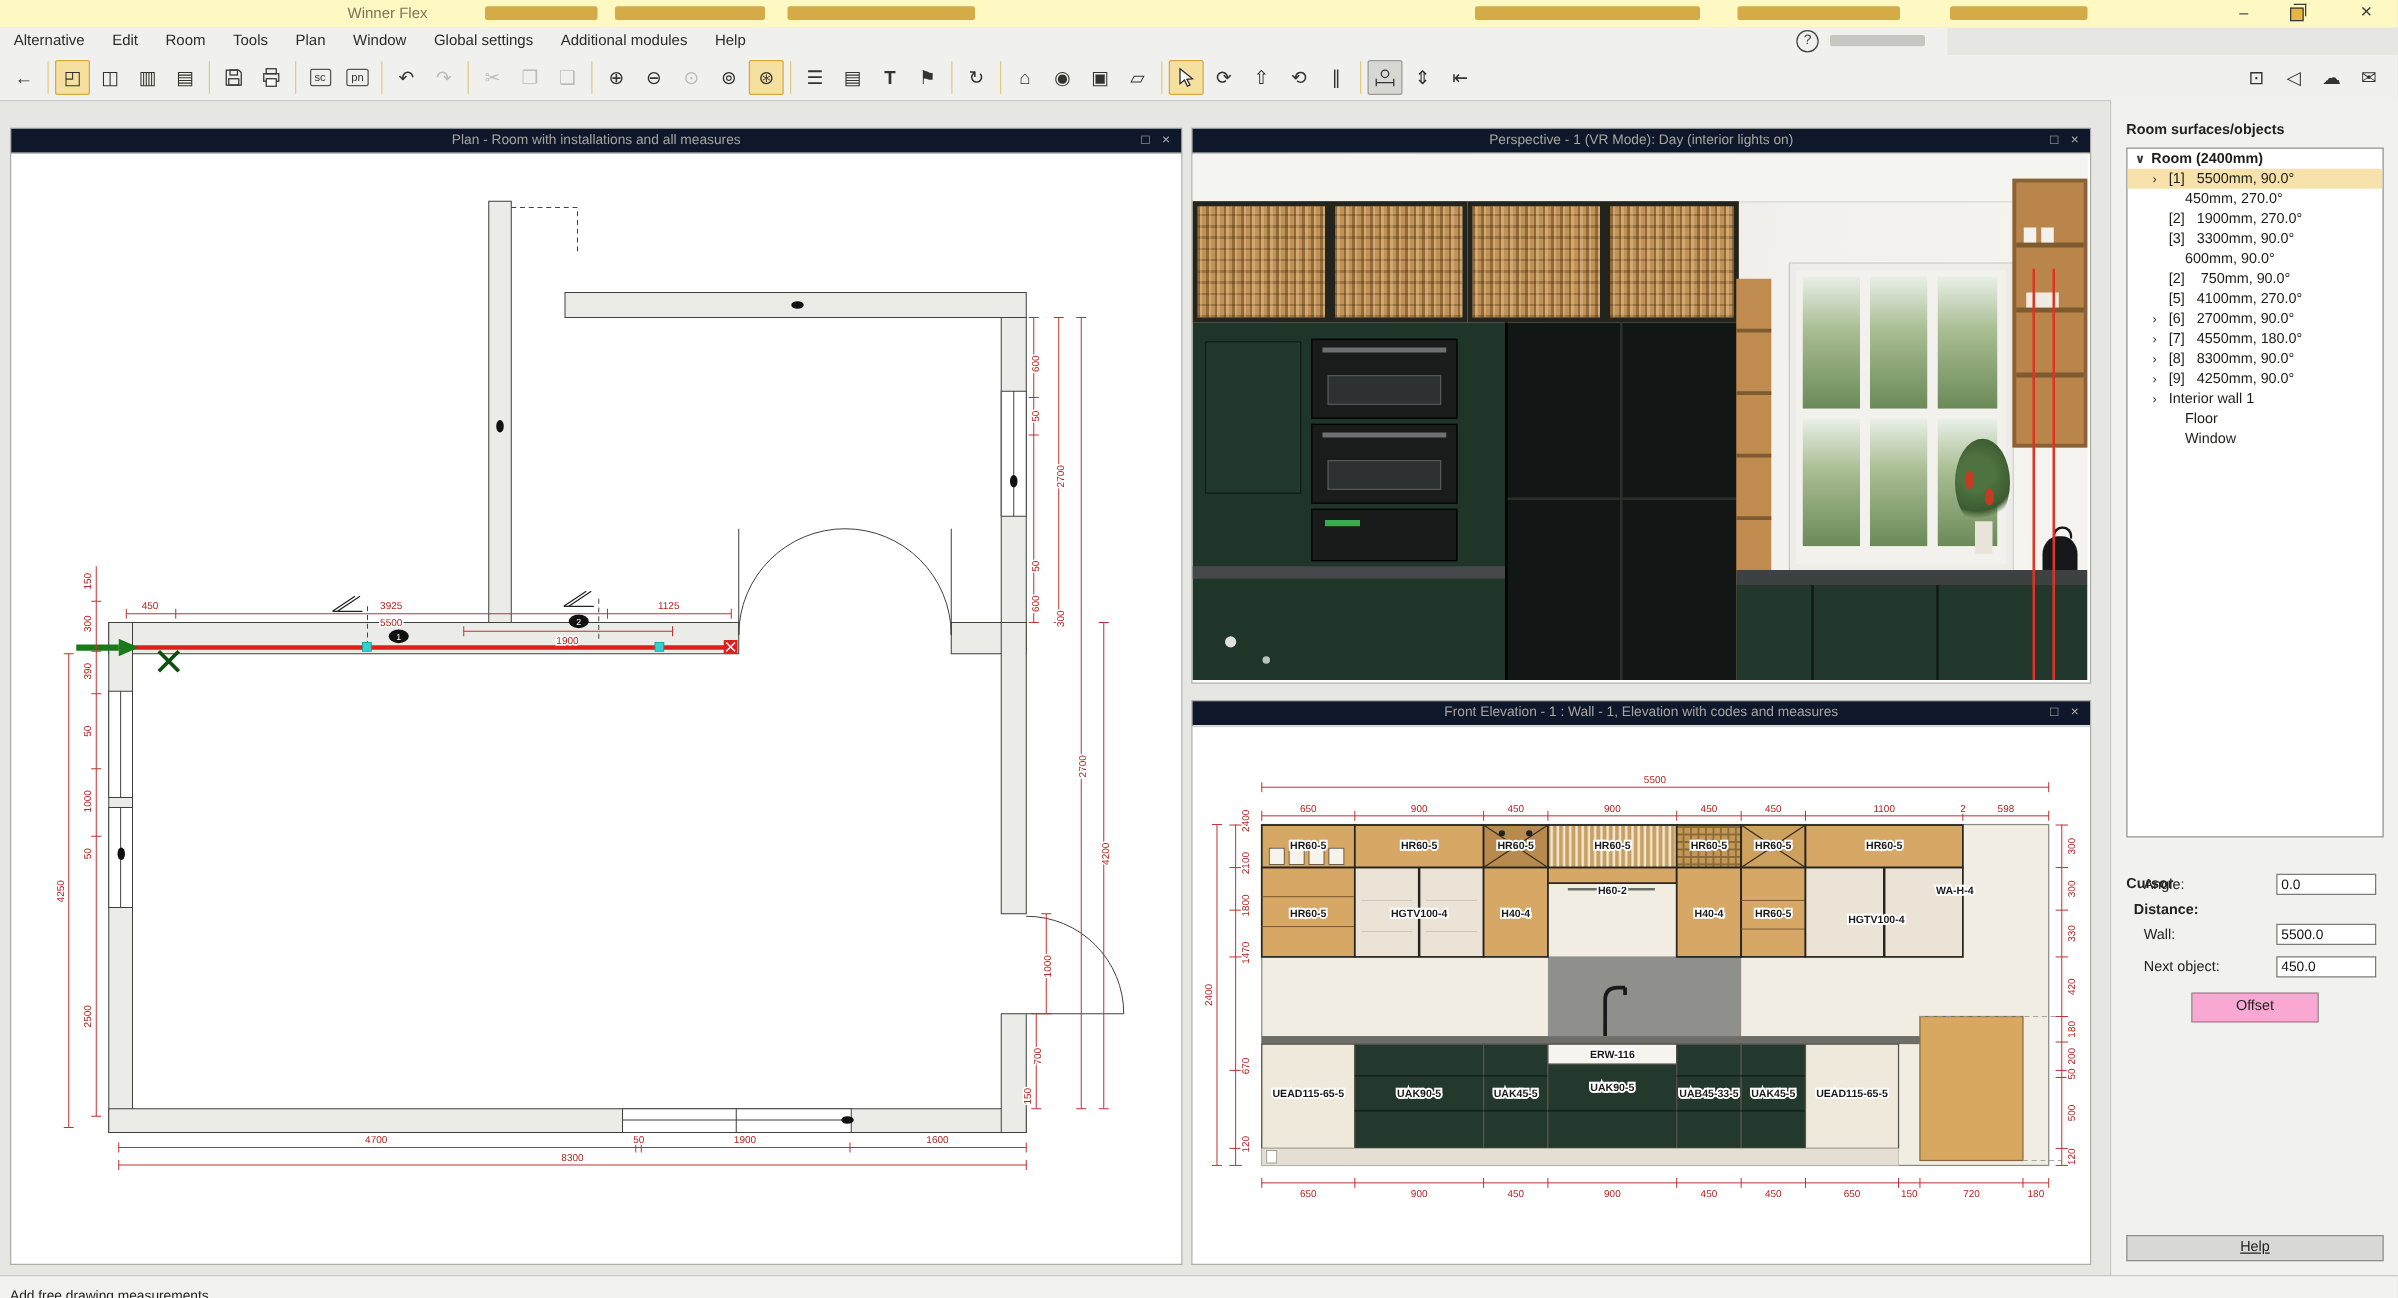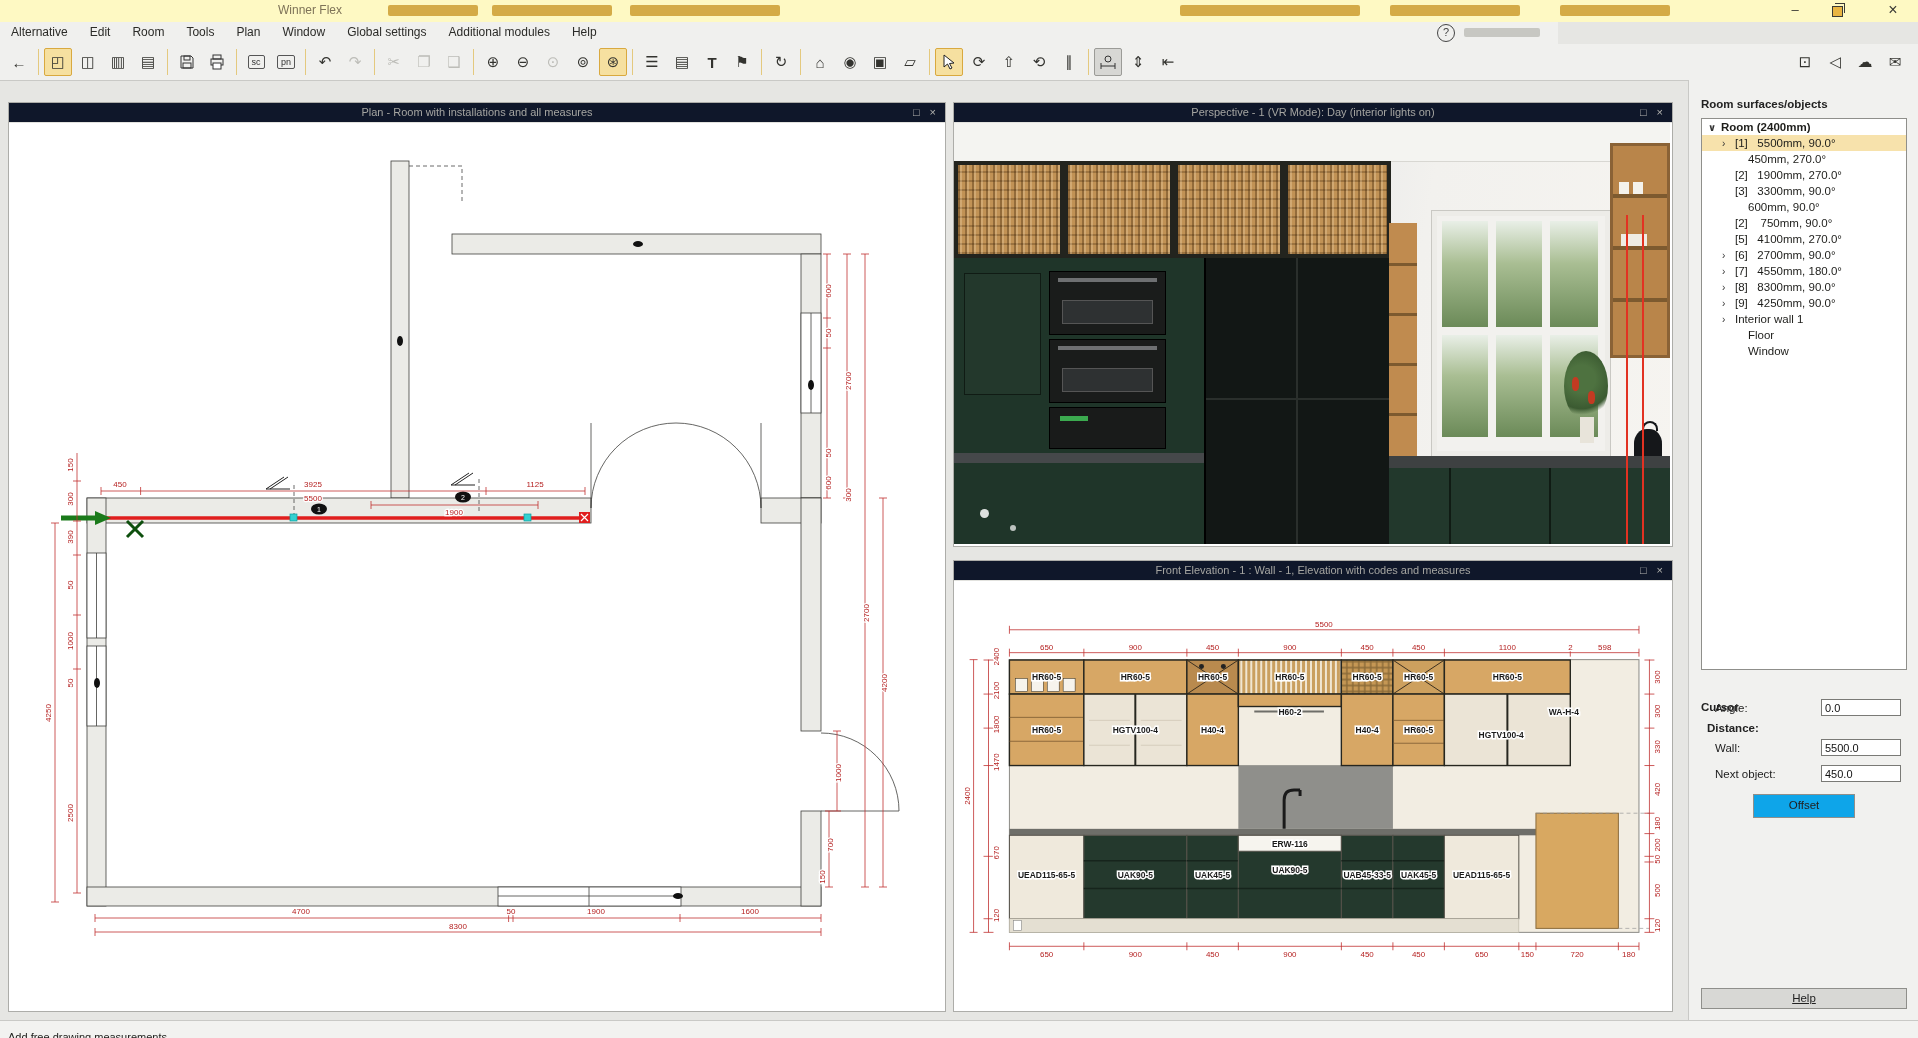--- a/index.html
+++ b/index.html
@@ -44,21 +44,21 @@
   .trow.root{font-weight:bold;}
   .trow.ind1{padding-left:20px;}
   .trow.ind2{padding-left:46px;}
   .trow.sel{background:#F7E2AC;}
   .trow .chev{width:13px;font-size:10px;color:#333;}
   #cursor-section{position:absolute;left:0;top:598px;width:230px;}
   .cs-label{font-size:11.5px;color:#222;}
   .cs-bold{font-weight:bold;}
   .cs-input{position:absolute;width:72px;height:15px;border:1px solid #7A7A76;background:#fff;
     font-size:11px;font-family:"Liberation Sans",sans-serif;padding:0 3px;color:#111;}
-  #offset-btn{position:absolute;left:64px;top:116px;width:100px;height:22px;background:#0ea5e9;
+  #offset-btn{position:absolute;left:64px;top:116px;width:100px;height:22px;background:#f9a8d4;
     border:1px solid #8F8F8B;font-size:11.5px;color:#222;text-align:center;line-height:21px;}
   #help-btn{position:absolute;left:12px;top:908px;width:204px;height:19px;background:#D8D8D5;
     border:1px solid #8F8F8B;font-size:11.5px;color:#222;text-align:center;line-height:18px;text-decoration:underline;}
   
   #statusbar{position:absolute;left:0;top:1020px;width:1918px;height:18px;background:#F2F2F0;border-top:1px solid #C9C9C6;}
   #status-text{position:absolute;left:8px;top:10px;font-size:11px;color:#1d1d1a;}
   
   #persp-content{position:absolute;left:0;top:20px;width:716px;height:421px;overflow:hidden;
     background:linear-gradient(100deg,#C9CCCE 0%,#E4E5E6 38%,#F2F1EE 62%,#F6F4F0 100%);}
   .pv{position:absolute;}

